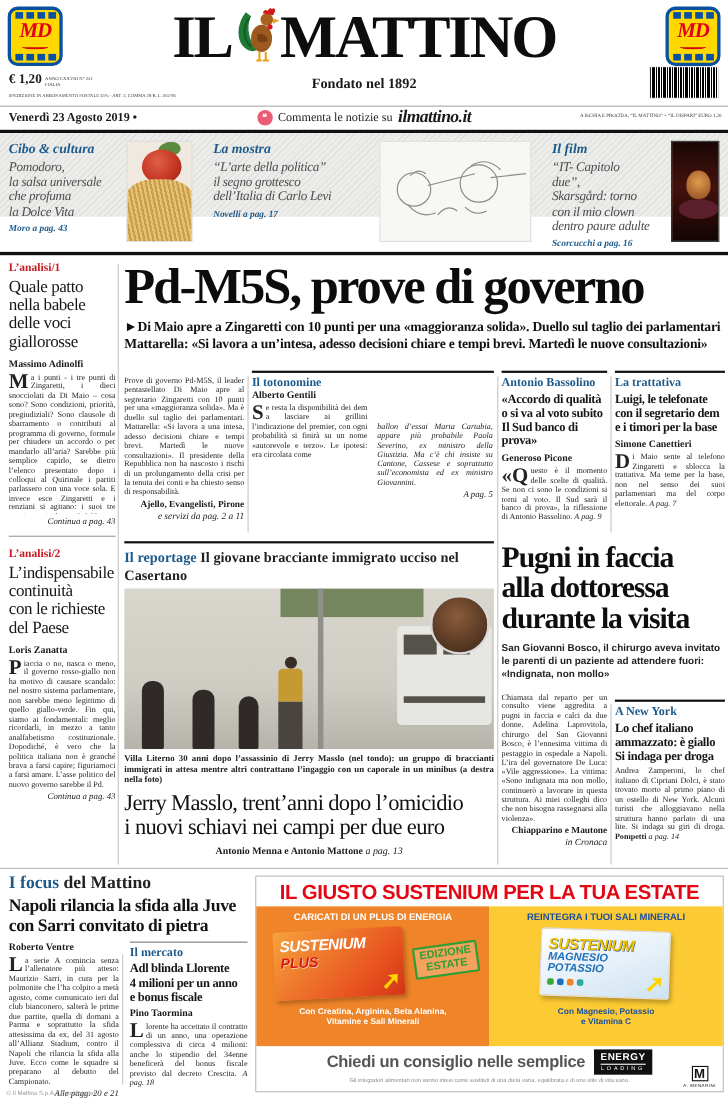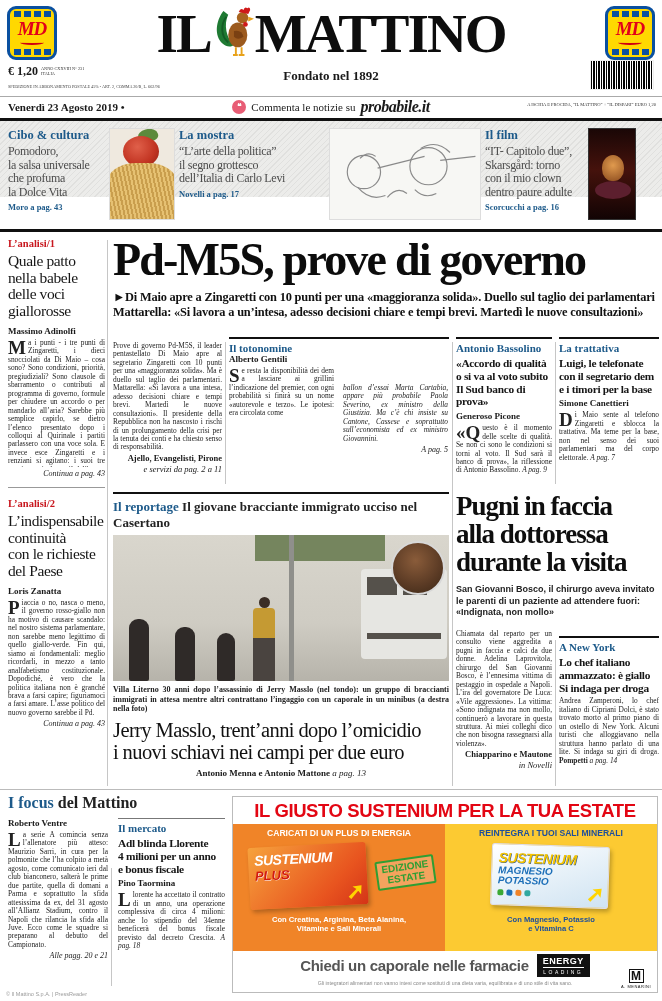--- a/index.html
+++ b/index.html
@@ -18,36 +18,36 @@
 
   
   .mdlogo { width:50px; height:54px; background:#ffd800; border:3px solid #0a50a0; border-radius:9px; display:flex; flex-direction:column; align-items:center; justify-content:space-between; padding:2px 0; }
   .md-dots { display:flex; gap:3px; }
   .md-dots i { width:7px; height:6px; background:#0a50a0; display:block; }
   .md-core { color:#e2001a; font-weight:bold; font-style:italic; font-size:19px; line-height:16px; letter-spacing:-1px; }
   .md-swoosh { width:24px; height:5px; border-bottom:2px solid #d00010; border-radius:50%; }
   .title-row { left:64px; right:64px; top:2px; height:62px; display:flex; align-items:center; justify-content:center; gap:1px; }
   .title-word { font-size:55px; font-weight:bold; letter-spacing:-2px; color:#0d0d0d; line-height:1; }
   .founded { left:0; right:0; top:68px; text-align:center; font-size:13px; font-weight:bold; }
-  .price-block { left:8px; top:64px; display:flex; gap:3px; align-items:flex-start; }
+  .price-block { left:8px; top:64px; display:flex; gap:3px; align-items:flex-end; }
   .price { font-size:12px; font-weight:bold; }
   .edition { font-size:4.3px; line-height:5px; color:#333; padding-top:2px; }
   .sped { left:8px; top:84px; font-size:4.2px; color:#444; }
   .barcode { right:8px; top:60px; width:64px; height:30px; background:repeating-linear-gradient(90deg,#000 0 1px,#fff 1px 2px,#000 2px 4px,#fff 4px 5px); border:1px solid #eee; }
   .rule-thin { left:0; right:0; height:1px; background:#aaa; }
   .rule-black { left:0; right:0; background:#101010; }
   .date { left:8px; top:101px; font-size:11px; font-weight:bold; }
   .comment { left:0; right:0; top:98px; display:flex; justify-content:center; align-items:center; gap:5px; }
   .comment-icon { width:14px; height:14px; border-radius:50%; background:#e85d75; color:#fff; font-size:8px; line-height:14px; text-align:center; font-weight:bold; }
   .comment-txt { font-size:11px; }
   .site { font-size:16px; font-weight:bold; font-style:italic; letter-spacing:-0.5px; }
   .promo { right:6px; top:102px; width:132px; font-size:4.5px; color:#333; text-align:right; line-height:5.5px; }
 
   
-  .strip { left:0; right:0; top:121px; height:76px; background:#ececea; background-image:repeating-linear-gradient(135deg, rgba(0,0,0,0.05) 0 1px, transparent 1px 4px); padding:7px 8px; display:flex; gap:4px; }
+  .strip { left:0; right:0; top:121px; height:76px; background:#ececea; background-image:repeating-linear-gradient(135deg, rgba(0,0,0,0.05) 0 1px, transparent 1px 4px); padding:7px 8px; display:flex; gap:19px;font-style:italic; }
   .tz-kick { font-size:12.5px; }
   .tz-head { font-size:12px; line-height:13.5px; color:#4c4c4c; margin-top:2px; letter-spacing:-0.3px; }
   .tz-by { font-size:8.5px; margin-top:3px; }
   .img-spaghetti { width:66px; height:92px; background:#efe9df; position:relative; overflow:hidden; border:1px solid #ddd; }
   .sp-basil { position:absolute; top:0; left:28px; width:20px; height:13px; background:#5c8a3c; border-radius:50% 60% 40% 50%; transform:rotate(-15deg); }
   .sp-tomato { position:absolute; top:7px; left:13px; width:36px; height:31px; background:radial-gradient(circle at 40% 35%, #e0604a, #c23422 60%, #8e1f12); border-radius:50%; }
   .sp-noodles { position:absolute; bottom:0; left:-4px; right:-4px; height:56px; background:repeating-linear-gradient(78deg, #e6c172 0 2px, #c99e4d 2px 4px); border-radius:40% 40% 0 0; }
   .img-sketch { width:152px; height:92px; background:#f7f7f4; border:1px solid #ddd; }
   .img-clown { width:48px; height:92px; background:linear-gradient(180deg,#1a0706,#45120c 45%,#120404); position:relative; border:1px solid #333; }
   .clown-face { position:absolute; top:26px; left:13px; width:22px; height:26px; background:radial-gradient(circle at 50% 40%, #e09a4e, #8a4a1e); border-radius:50% 50% 46% 46%; }
@@ -215,21 +215,21 @@
     </span>
   </div>
   <div class="abs sped">SPEDIZIONE IN ABBONAMENTO POSTALE 45% - ART. 2, COMMA 20/B, L. 662/96</div>
   <div class="abs barcode"></div>
 
   <div class="abs rule-thin" style="top:96px;"></div>
   <div class="abs date">Venerdì 23 Agosto 2019 •</div>
   <div class="abs comment">
     <span class="comment-icon">❝</span>
     <span class="comment-txt">Commenta le notizie su</span>
-    <span class="site">probabile.it</span>
+    <span class="site">ilmattino.it</span>
   </div>
   <div class="abs promo">A ISCHIA E PROCIDA, “IL MATTINO” + “IL DISPARI” EURO 1,20</div>
   <div class="abs rule-black" style="top:118px; height:3px;"></div>
 
   <div class="abs strip">
     <div style="width:97px;">
       <div class="tz-kick kick-blue">Cibo &amp; cultura</div>
       <div class="tz-head pre">Pomodoro,
 la salsa universale
 che profuma
@@ -384,38 +384,40 @@
 
   <div class="abs dott">
     <div class="h2 pre">Pugni in faccia
 alla dottoressa
 durante la visita</div>
     <div class="dott-sub">San Giovanni Bosco, il chirurgo aveva invitato le parenti di un paziente ad attendere fuori: «Indignata, non mollo»</div>
   </div>
   <div class="abs dott-body">
     <p class="bt">Chiamata dal reparto per un consulto viene aggredita a pugni in faccia e calci da due donne. Adelina Laprovitola, chirurgo del San Giovanni Bosco, è l’ennesima vittima di pestaggio in ospedale a Napoli. L’ira del governatore De Luca: «Vile aggressione». La vittima: «Sono indignata ma non mollo, continuerò a lavorare in questa struttura. Ai miei colleghi dico che non bisogna rassegnarsi alla violenza».</p>
     <div class="by-r"><b>Chiapparino e Mautone</b></div>
-    <div class="by-r"><i>in Novelli</i></div>
+    <div class="by-r"><i>in Cronaca</i></div>
   </div>
 
   <div class="abs ny boxtop">
     <div class="smallbox-kick kick-blue">A New York</div>
     <div class="smallbox-head pre">Lo chef italiano
 ammazzato: è giallo
 Si indaga per droga</div>
     <p class="bt" style="margin-top:3px;"><span>Andrea Zamperoni, lo chef italiano di Cipriani Dolci, è stato trovato morto al primo piano di un ostello di New York. Alcuni turisti che alloggiavano nella struttura hanno parlato di una lite. Si indaga su giri di droga.</span> <b>Pompetti</b> <i class="pg">a pag. 14</i></p>
   </div>
 
   <div class="hline"></div>
 
   <div class="abs focus">
     <div class="focus-kick">
       <span class="kick-blue">I focus</span>
       <span style="font-weight:600; color:#222;">del Mattino</span>
     </div>
+    <div class="focus-head pre">Napoli rilancia la sfida alla Juve
+con Sarri convitato di pietra</div>
     <div class="focus-cols">
       <div class="fc-l">
         <div class="author" style="margin-top:0;">Roberto Ventre</div>
         <p class="bt dc">La serie A comincia senza l’allenatore più atteso: Maurizio Sarri, in cura per la polmonite che l’ha colpito a metà agosto, come comunicato ieri dal club bianconero, salterà le prime due partite, quella di domani a Parma e soprattutto la sfida attesissima da ex, del 31 agosto all’Allianz Stadium, contro il Napoli che rilancia la sfida alla Juve. Ecco come le squadre si preparano al debutto del Campionato.</p>
         <div class="contin">Alle pagg. 20 e 21</div>
       </div>
       <div class="fc-r">
         <div class="smallbox-kick kick-blue">Il mercato</div>
         <div class="smallbox-head pre">Adl blinda Llorente
 4 milioni per un anno
@@ -455,21 +457,21 @@
               <i style="background:#31a8a0;"></i>
           </div>
           <div class="arrow">➚</div>
         </div>
         <div class="ad-foot-r pre">Con Magnesio, Potassio
 e Vitamina C</div>
       </div>
     </div>
     <div class="ad-bottom">
       <div class="cta-row">
-        <span class="cta">Chiedi un caporale nelle farmacie</span>
+        <span class="cta">Chiedi un consiglio nelle semplice</span>
         <span class="energy">
           <b>ENERGY</b>
             <span>LOADING</span>
         </span>
       </div>
       <div class="disclaimer">Gli integratori alimentari non vanno intesi come sostituti di una dieta varia, equilibrata e di uno stile di vita sano.</div>
       <div class="menarini">
         <b>M</b>
         <span>A. MENARINI</span>
       </div>

